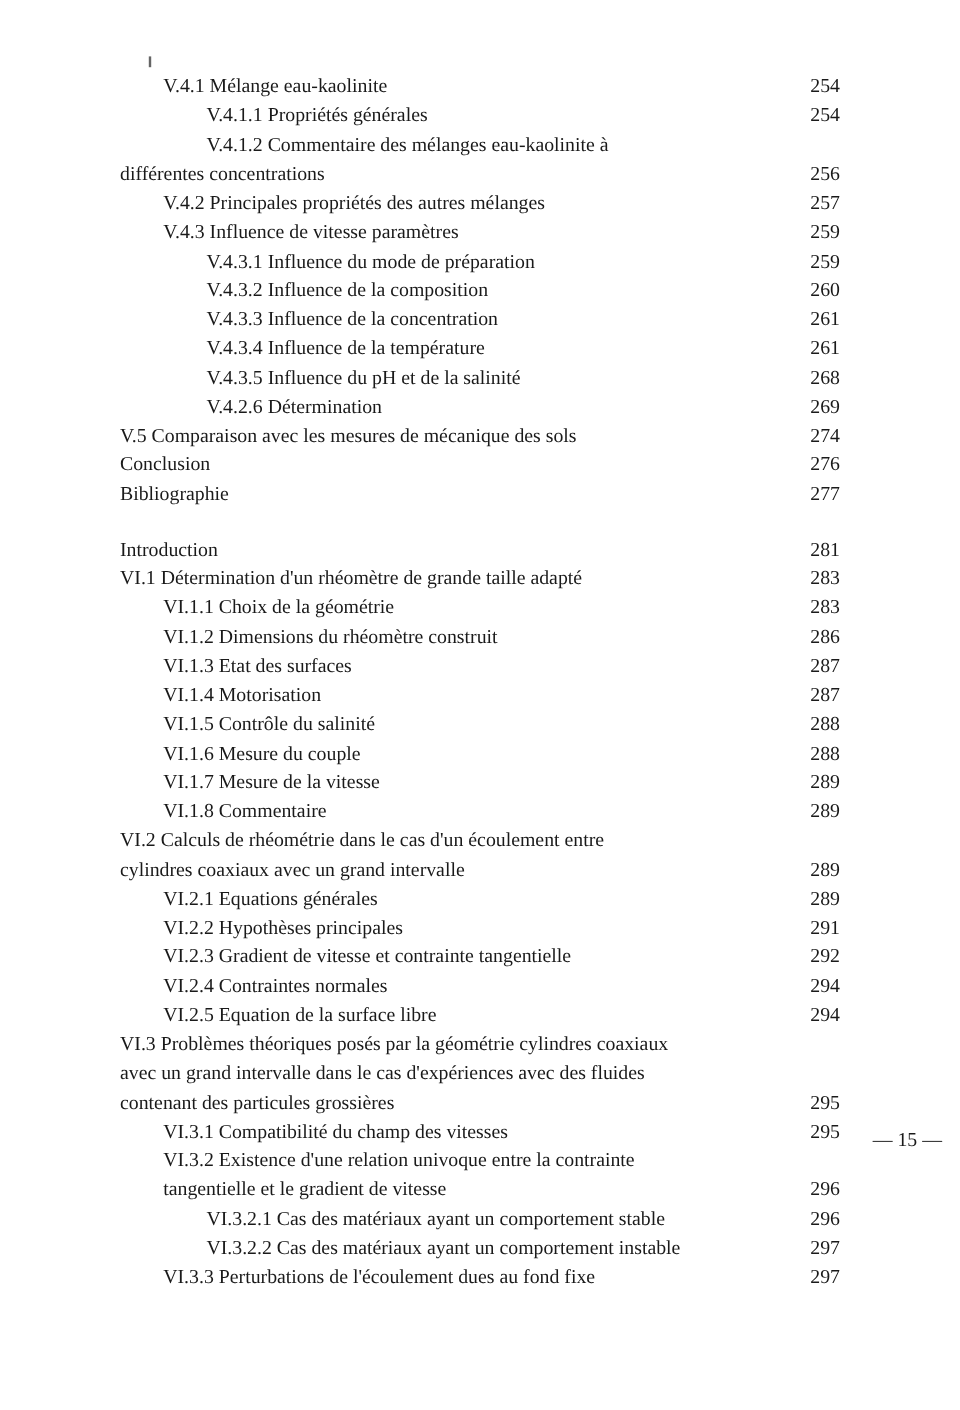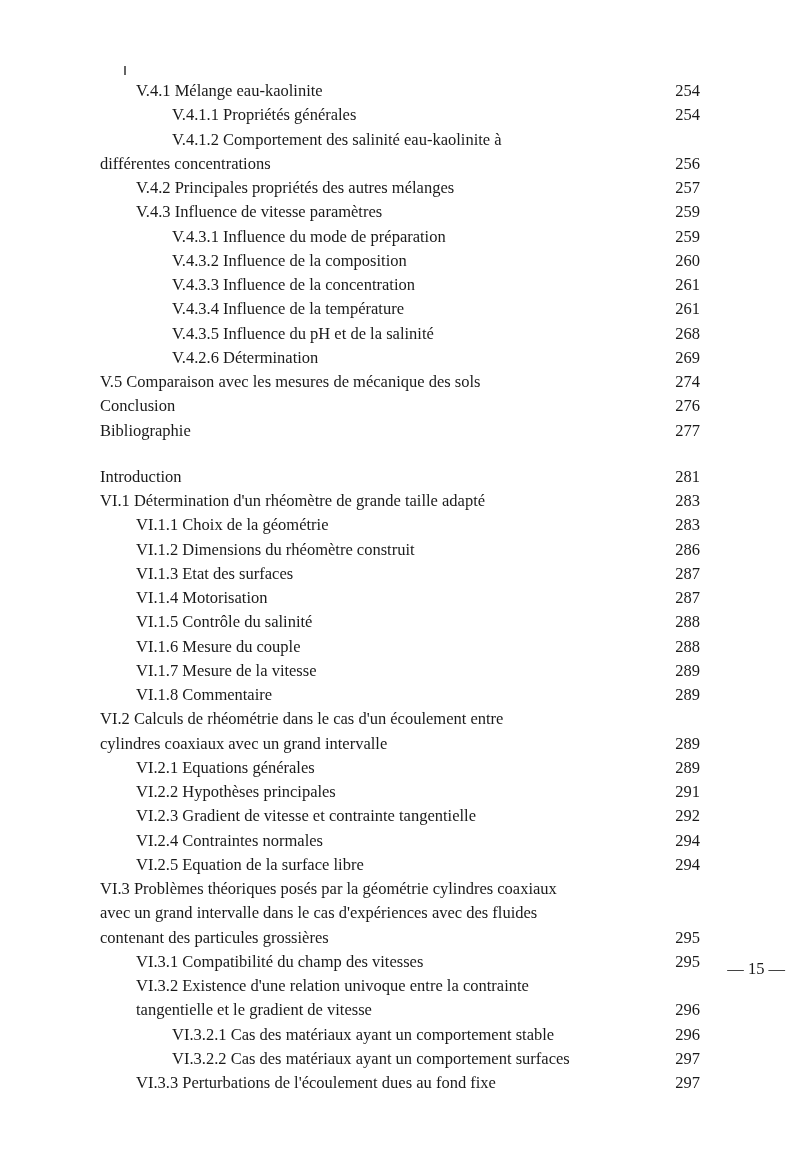--- a/index.html
+++ b/index.html
@@ -15,21 +15,20 @@
     color: #1a1a1a;
     overflow: hidden;
   }
   .page {
     position: absolute;
     left: 0; top: 0;
     width: 800px;
     height: 1004px;
     box-sizing: border-box;
     padding: 60px 100px 40px 100px;
-    margin-top: 19px;
   }
   .speck {
     position: absolute;
     left: 124px;
     top: 47px;
     width: 2px;
     height: 9px;
     background: #4a4a4a;
     opacity: .85;
   }
@@ -102,21 +101,21 @@
   <ul class="toc">
     <li class="toc-entry lvl1">
       <span class="label">V.4.1 Mélange eau-kaolinite</span>
       <span class="page-num">254</span>
     </li>
     <li class="toc-entry lvl2">
       <span class="label">V.4.1.1 Propriétés générales</span>
       <span class="page-num">254</span>
     </li>
     <li class="toc-entry lvl2">
-      <span class="label">V.4.1.2 Comportement des salinité eau-kaolinite à</span>
+      <span class="label">V.4.1.2 Commentaire des mélanges eau-kaolinite à</span>
       <span class="page-num"></span>
     </li>
     <li class="toc-entry lvl0">
       <span class="label">différentes concentrations</span>
       <span class="page-num">256</span>
     </li>
     <li class="toc-entry lvl1">
       <span class="label">V.4.2 Principales propriétés des autres mélanges</span>
       <span class="page-num">257</span>
     </li>
@@ -256,21 +255,21 @@
     </li>
     <li class="toc-entry lvl1">
       <span class="label">tangentielle et le gradient de vitesse</span>
       <span class="page-num">296</span>
     </li>
     <li class="toc-entry lvl2">
       <span class="label">VI.3.2.1 Cas des matériaux ayant un comportement stable</span>
       <span class="page-num">296</span>
     </li>
     <li class="toc-entry lvl2">
-      <span class="label">VI.3.2.2 Cas des matériaux ayant un comportement surfaces</span>
+      <span class="label">VI.3.2.2 Cas des matériaux ayant un comportement instable</span>
       <span class="page-num">297</span>
     </li>
     <li class="toc-entry lvl1">
       <span class="label">VI.3.3 Perturbations de l'écoulement dues au fond fixe</span>
       <span class="page-num">297</span>
     </li>
   </ul>
 
   <div class="folio">— 15 —</div>
 </div>

